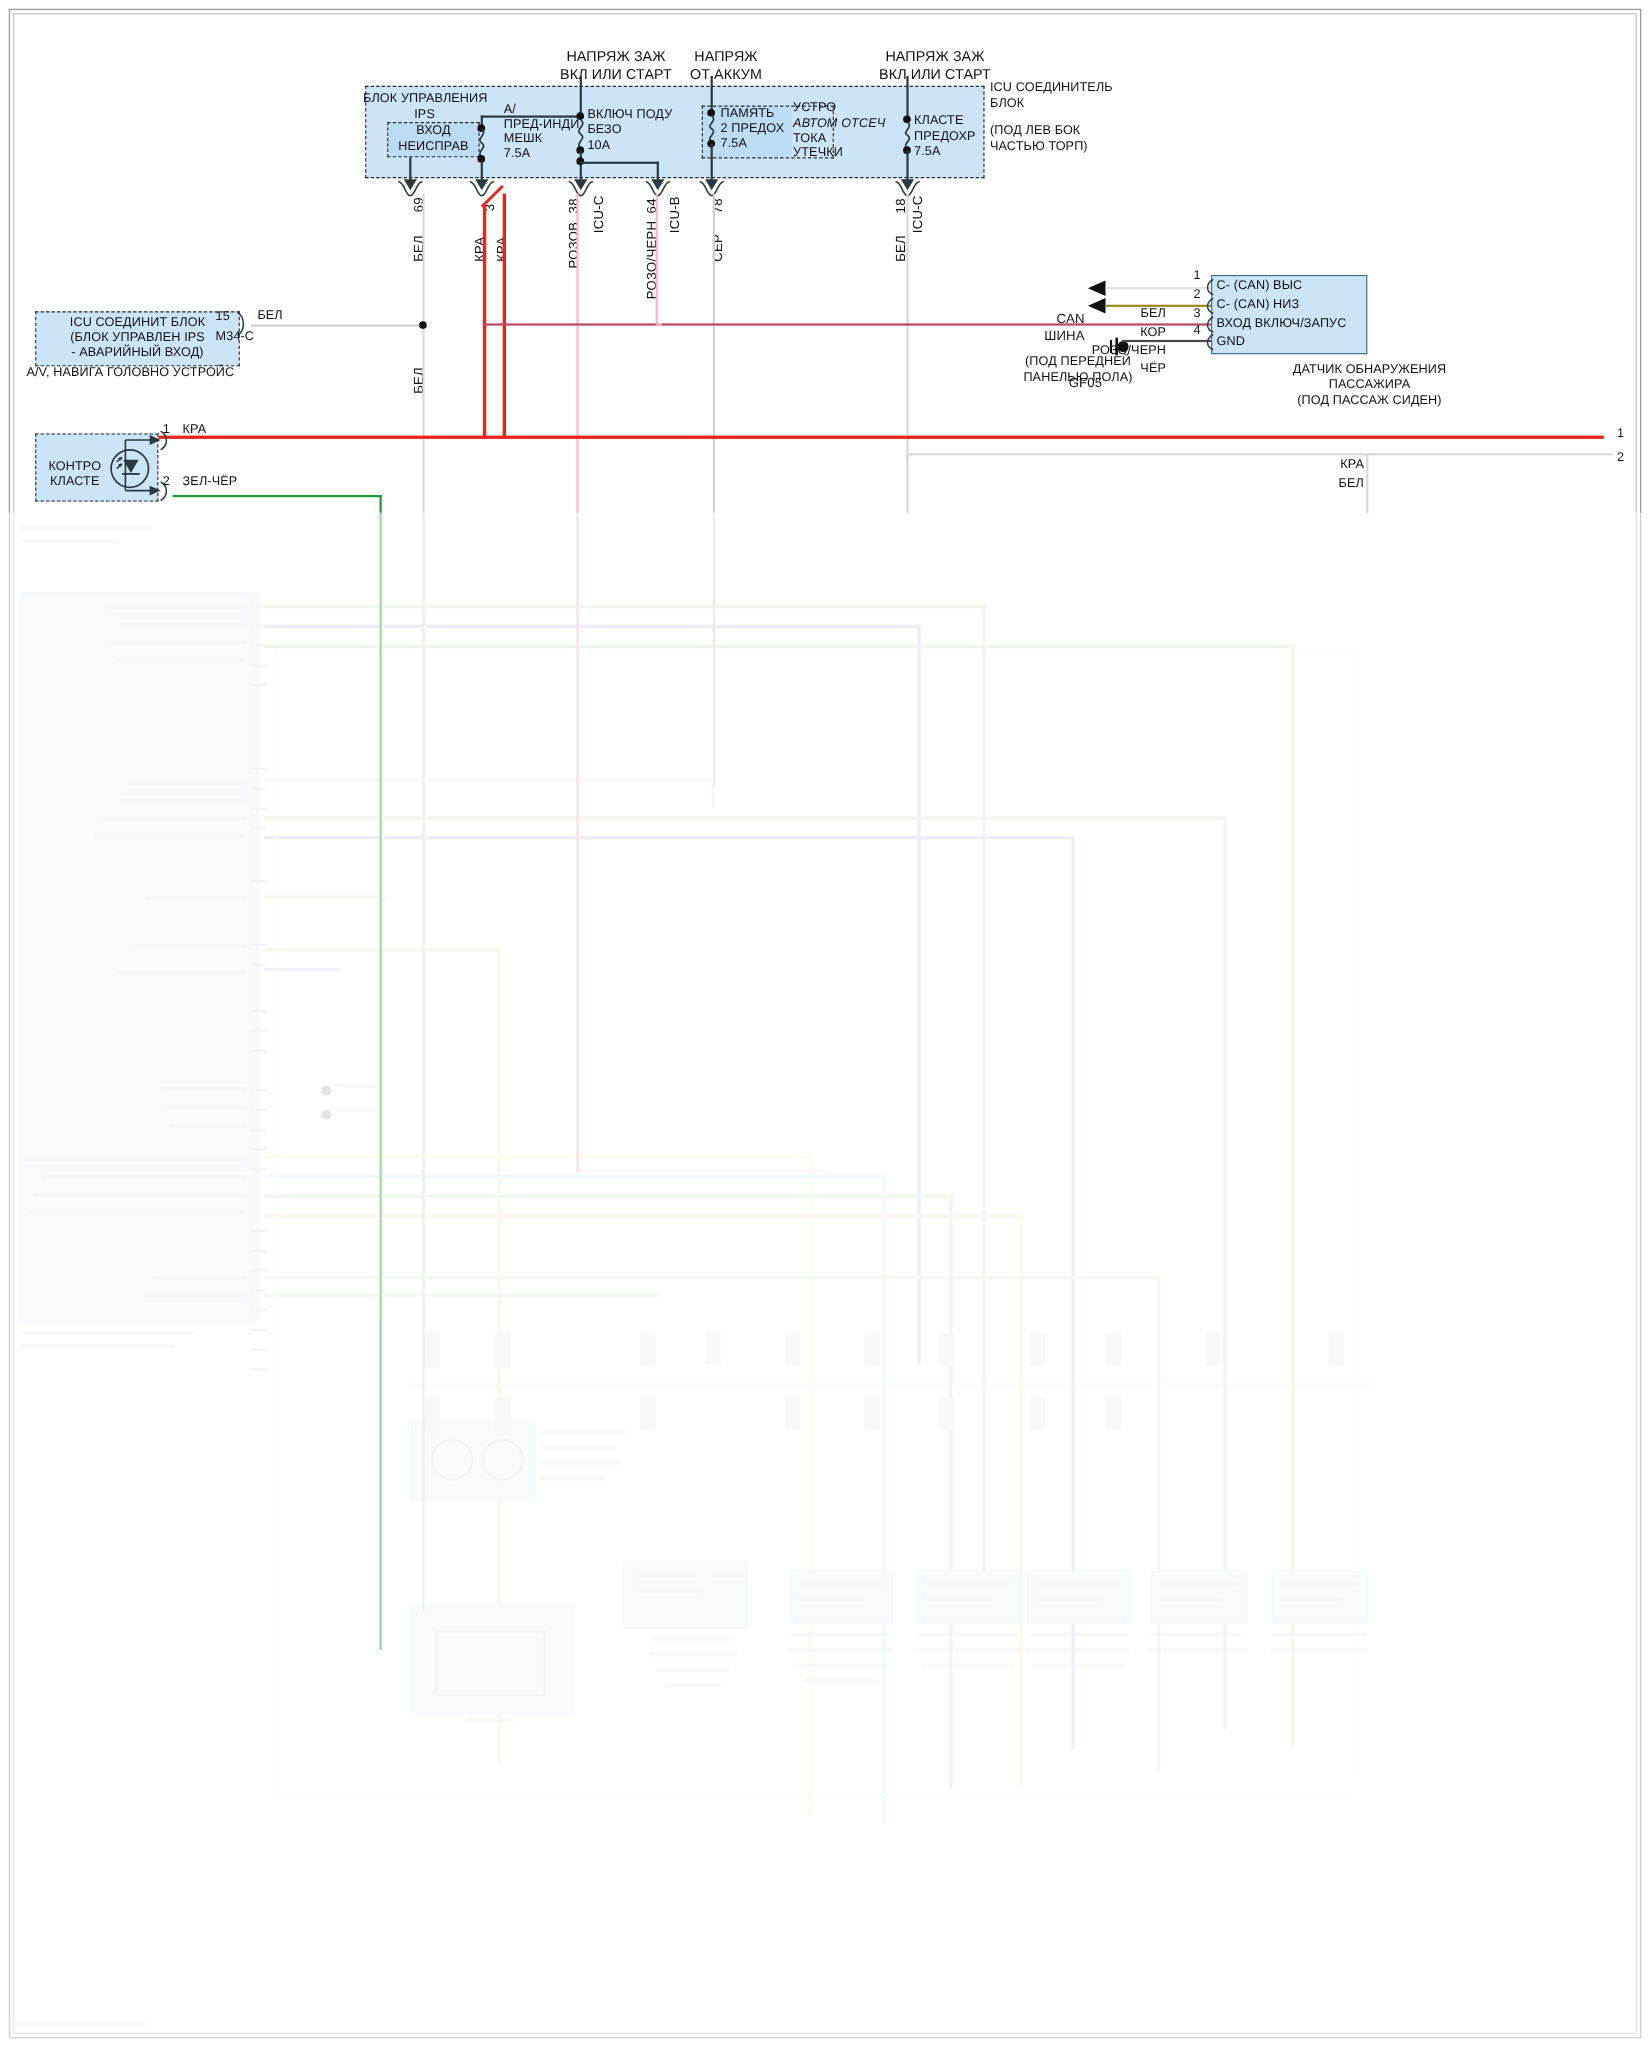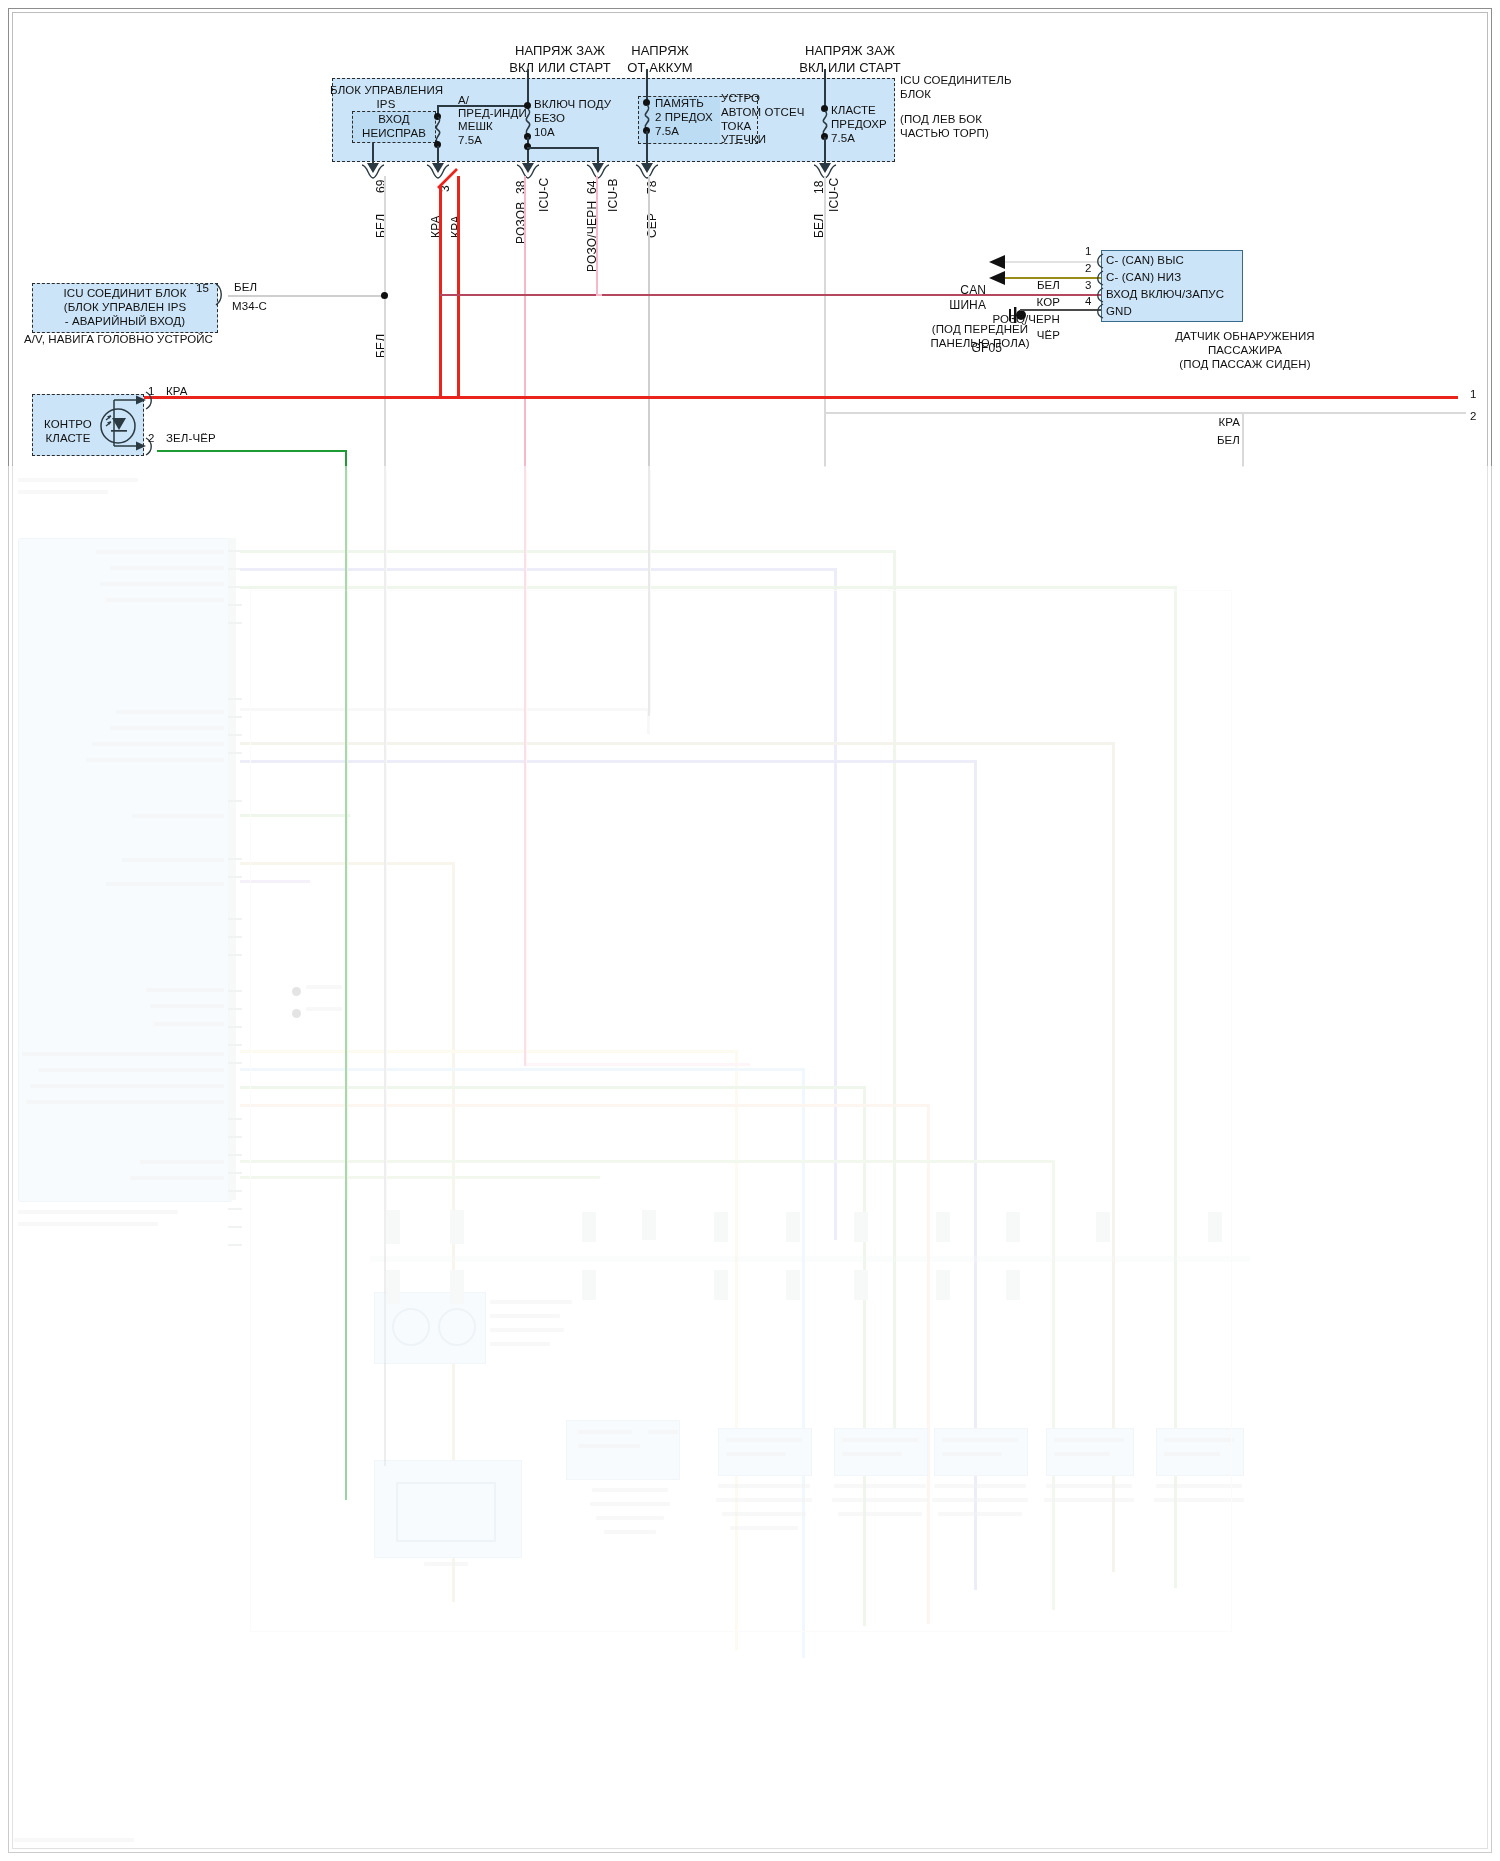--- a/index.html
+++ b/index.html
@@ -119,21 +119,21 @@
   <div class="node" style="left:643px;top:127px;"></div>
   <div class="w wv" style="left:646px;top:131px;height:37px;background:#2b3a42;"></div>
   <svg class="abs" style="left:640px;top:160px;" width="14" height="14">
     <polygon points="7,13 1,3 13,3" fill="#2b3a42"></polygon>
   </svg>
   <div class="txt" style="left:655px;top:97px;font-size:11.5px;">ПАМЯТЬ</div>
   <div class="txt" style="left:655px;top:111px;font-size:11.5px;">2 ПРЕДОХ</div>
   <div class="txt" style="left:655px;top:125px;font-size:11.5px;">7.5A</div>
 
   <div class="txt" style="left:721px;top:92px;font-size:11.5px;">УСТРО</div>
-  <div class="txt" style="left:721px;top:106px;font-size:11.5px;">АВТОМ ОТСЕЧ</div>
+  <div class="txt" style="left:721px;top:106px;font-size:11.5px;font-style:italic;">АВТОМ ОТСЕЧ</div>
   <div class="txt" style="left:721px;top:120px;font-size:11.5px;">ТОКА</div>
   <div class="txt" style="left:721px;top:133px;font-size:11.5px;">УТЕЧКИ</div>
 
   <div class="w wv" style="left:824px;top:69px;height:42px;background:#2b3a42;"></div>
   <div class="node" style="left:821px;top:105px;"></div>
   <svg class="abs" style="left:817px;top:110px;" width="16" height="26">
     <path d="M8,1 C14,6 2,10 8,13 C14,17 2,21 8,25" stroke="#2b3a42" stroke-width="1.6" fill="none"></path>
   </svg>
   <div class="node" style="left:821px;top:133px;"></div>
   <div class="w wv" style="left:824px;top:137px;height:31px;background:#2b3a42;"></div>
@@ -213,21 +213,21 @@
   <div class="dash" style="left:32px;top:283px;width:186px;height:50px;background:transparent;"></div>
   <div class="txt c" style="left:32px;top:287px;width:186px;font-size:11.5px;">ICU СОЕДИНИТ БЛОК</div>
   <div class="txt c" style="left:32px;top:301px;width:186px;font-size:11.5px;">(БЛОК УПРАВЛЕН IPS</div>
   <div class="txt c" style="left:32px;top:315px;width:186px;font-size:11.5px;">- АВАРИЙНЫЙ ВХОД)</div>
   <div class="txt" style="left:24px;top:333px;font-size:11.5px;">A/V, НАВИГА ГОЛОВНО УСТРОЙС</div>
 
   <svg class="abs" style="left:214px;top:283px;" width="14" height="24">
     <path d="M2,1 C9,6 9,17 2,22" stroke="#2b3a42" stroke-width="1.4" fill="none"></path>
   </svg>
   <div class="txt" style="left:196px;top:282px;font-size:11.5px;">15</div>
-  <div class="txt" style="left:196px;top:300px;font-size:11.5px;margin-left:36px;">M34-C</div>
+  <div class="txt" style="left:196px;top:300px;font-size:11.5px;">M34-C</div>
   <div class="txt" style="left:234px;top:281px;font-size:11.5px;">БЕЛ</div>
   <div class="w wh" style="left:228px;top:295px;width:158px;background:#cfcfcf;"></div>
   <div class="node" style="left:381px;top:292px;"></div>
 
   <div class="fill" style="left:32px;top:394px;width:112px;height:62px;"></div>
   <div class="dash" style="left:32px;top:394px;width:112px;height:62px;background:transparent;"></div>
   <div class="txt c" style="left:28px;top:418px;width:80px;font-size:11.5px;">КОНТРО</div>
   <div class="txt c" style="left:28px;top:432px;width:80px;font-size:11.5px;">КЛАСТЕ</div>
 
   <svg class="abs" style="left:96px;top:404px;" width="44" height="44">

